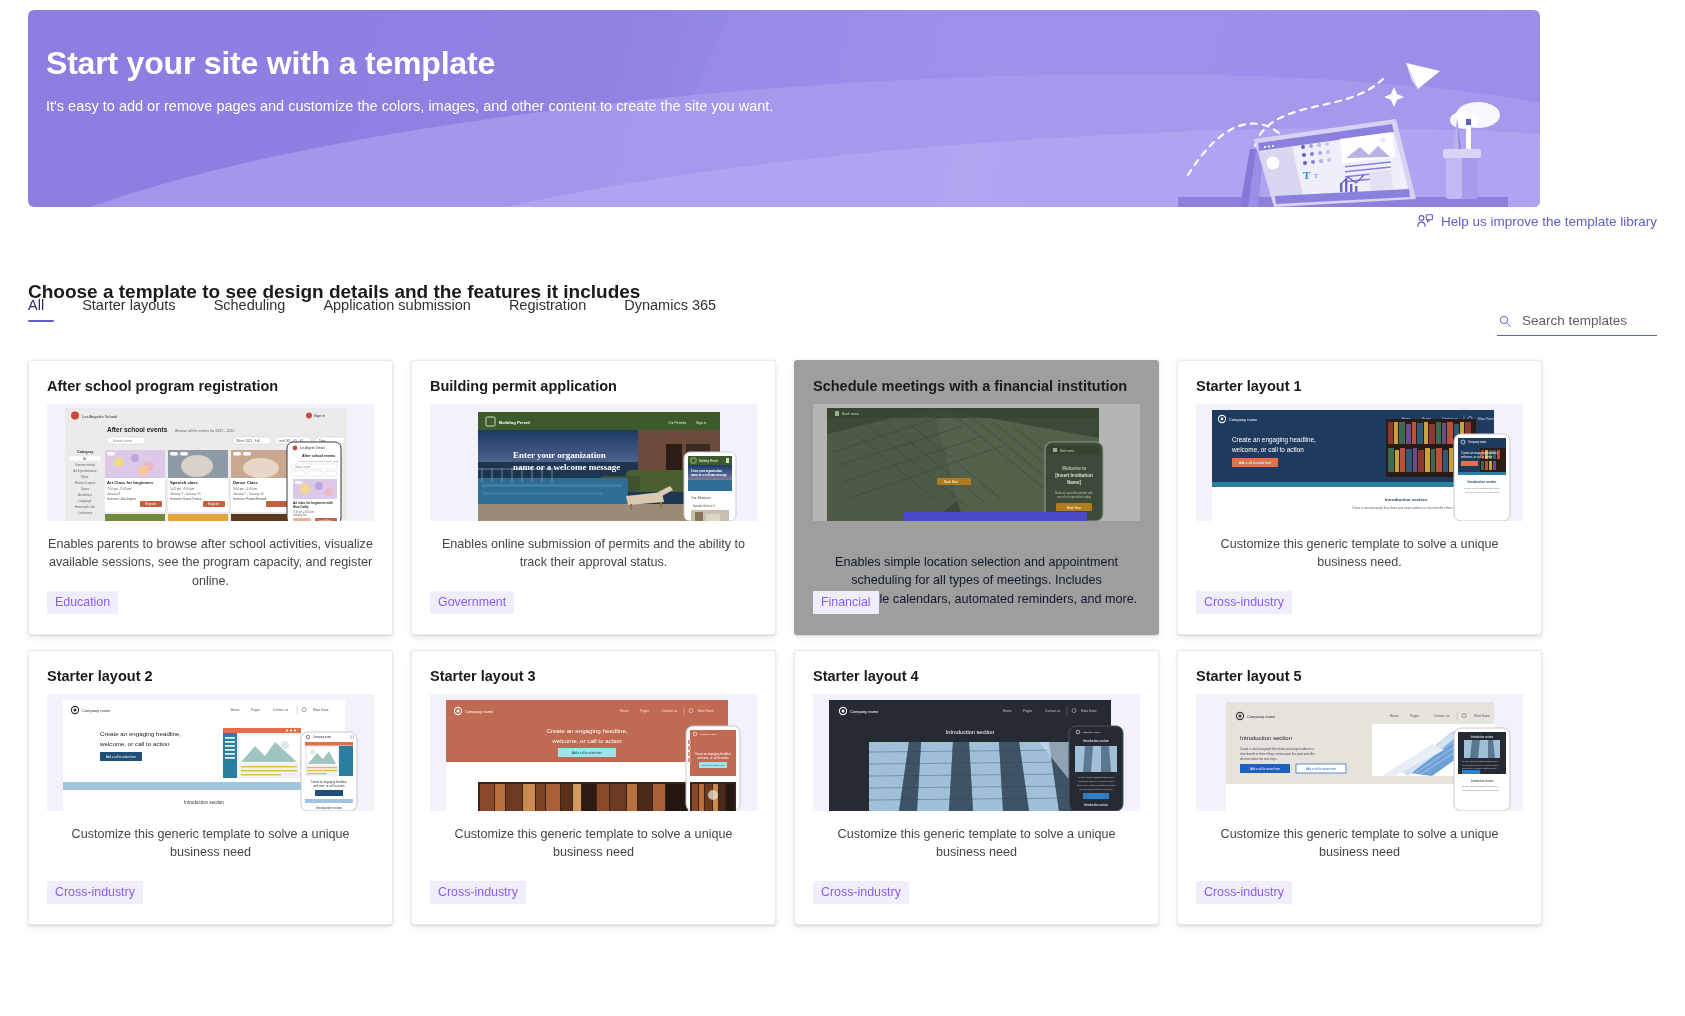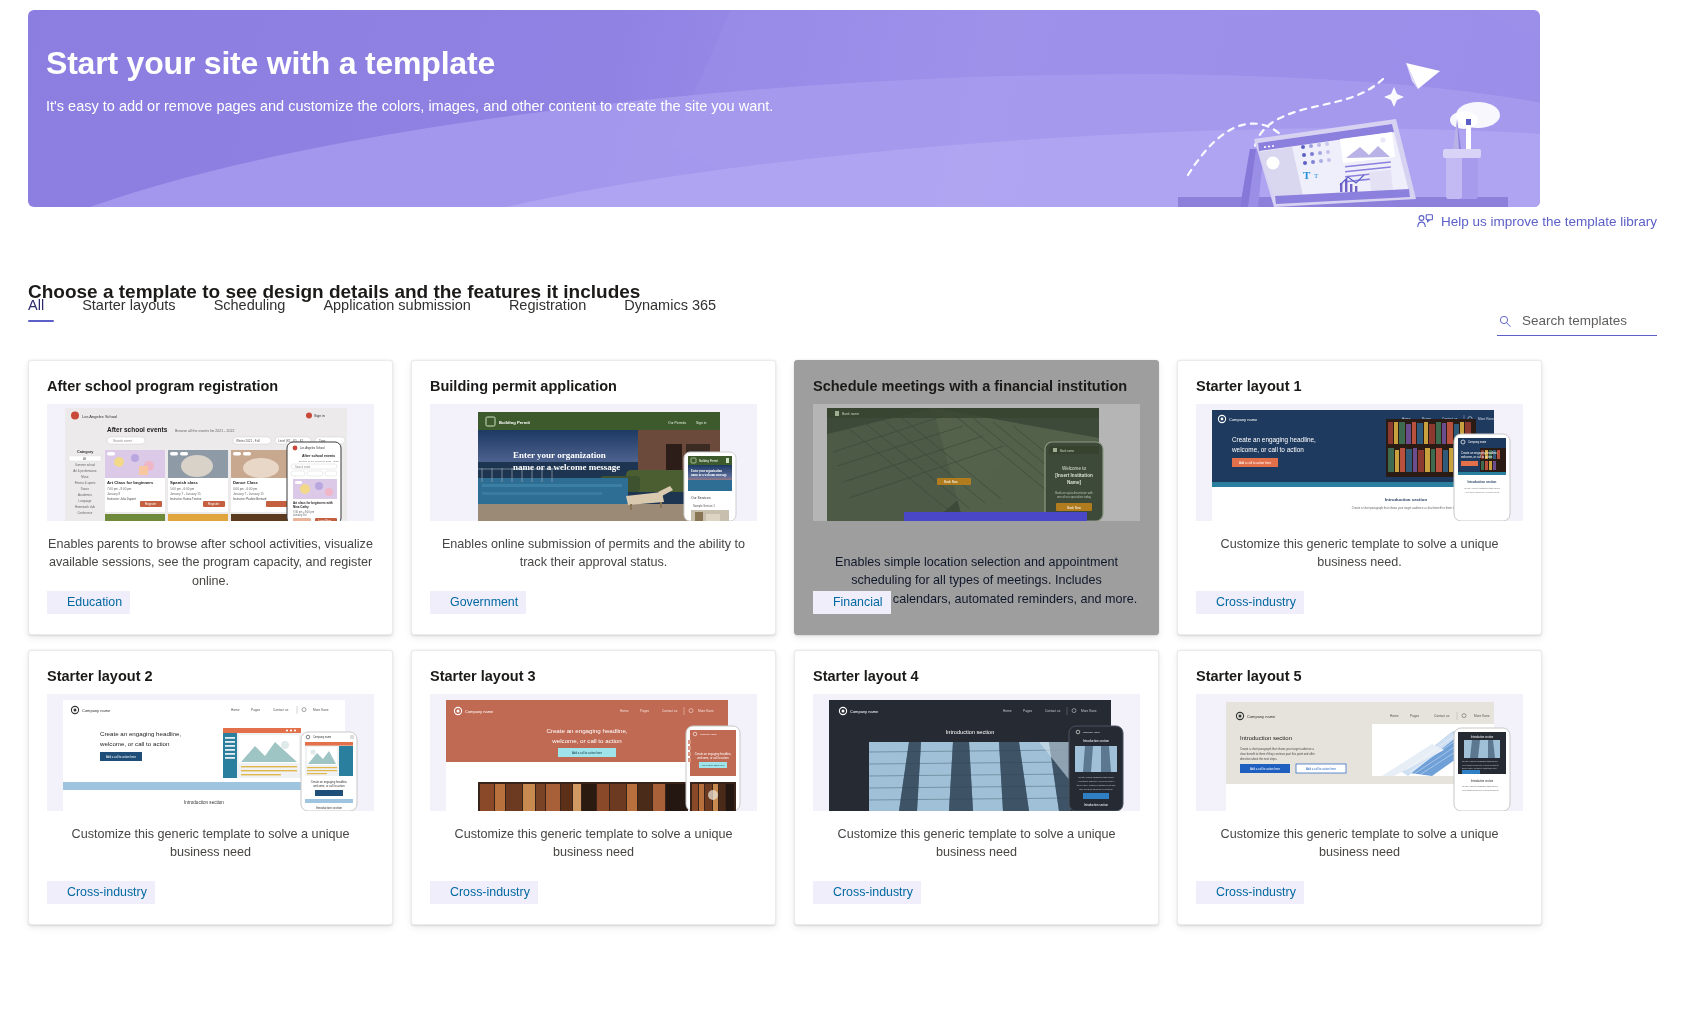--- a/index.html
+++ b/index.html
@@ -151,23 +151,23 @@
   .thumb-inner { position: absolute; inset: 0; }
   .card-desc {
     padding: 14px 18px 0 18px;
     font-size: 12.6px; color: #484644; line-height: 1.45; text-align: center;
   }
   .card.hovered .card-desc { color: #0f172a; margin-top: 18px; }
   .chip-wrap { position: absolute; left: 18px; bottom: 20px; }
   .chip {
     display: inline-block;
     background: #f0eefb;
-    color: #0369a1;
+    color: #8b5cf6;
     font-size: 12.4px;
-    padding: 4px 8px 5px 20px;
+    padding: 4px 8px 5px 8px;
   }
 
   
   .overlay { position: absolute; inset: 0; z-index: 9; }
   .btn-preview {
     position: absolute; left: 91px; top: 108px;
     width: 183px; height: 31px;
     background: #4b47c9; color: #fff;
     display: flex; align-items: center; justify-content: center;
     font-size: 13.6px; font-weight: bold;

